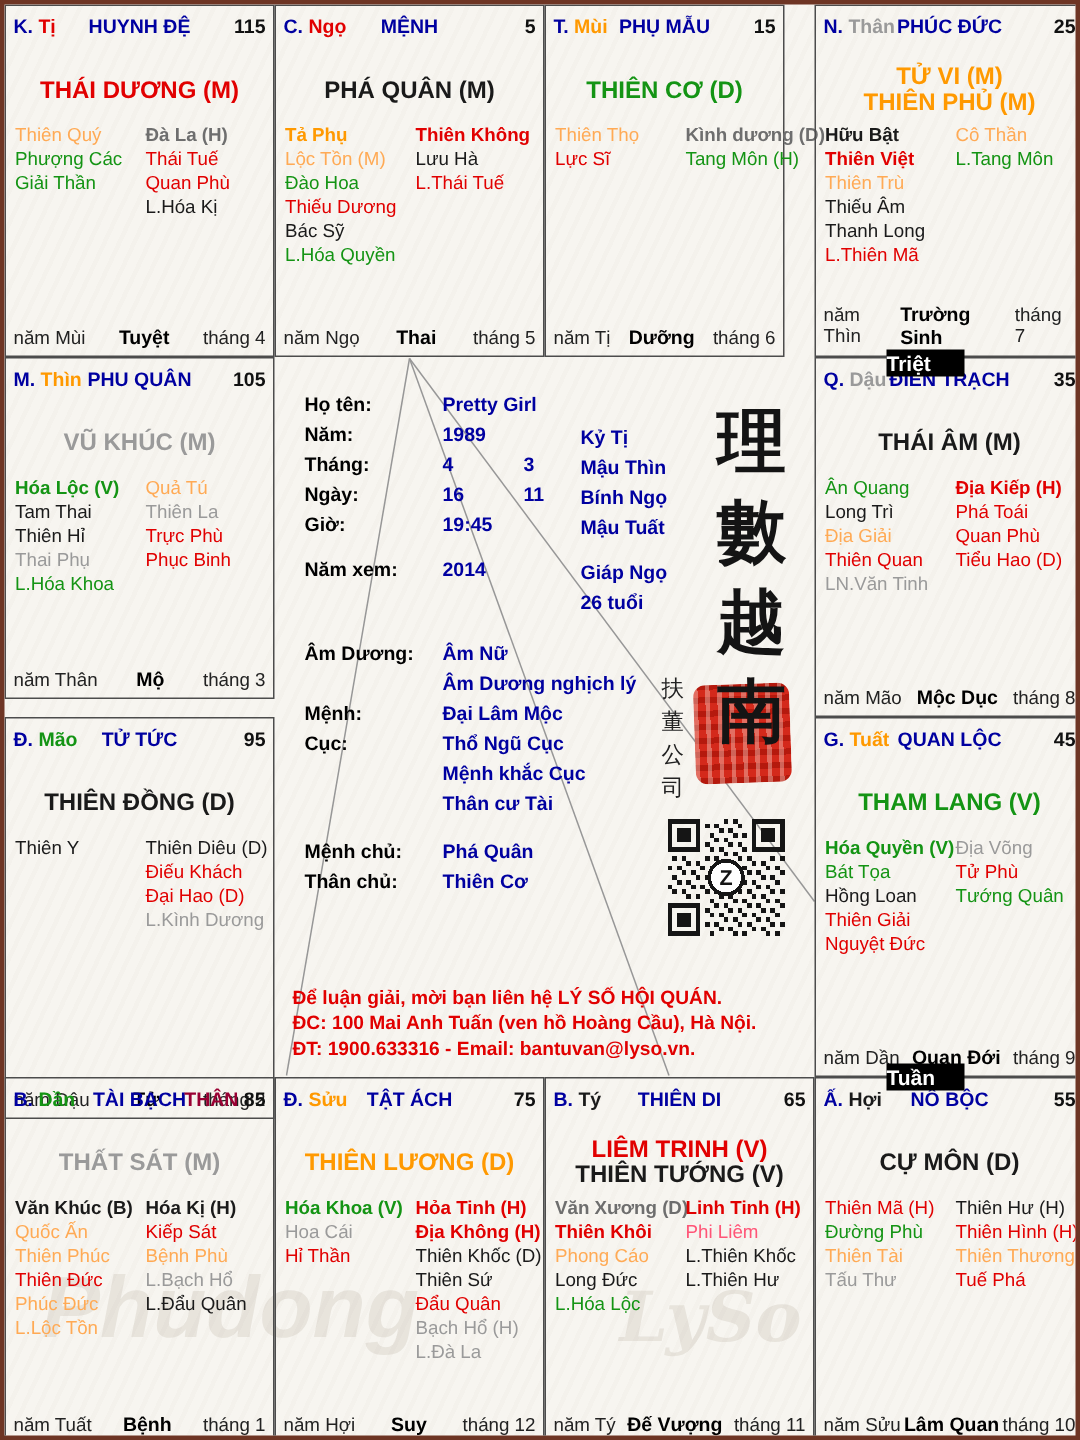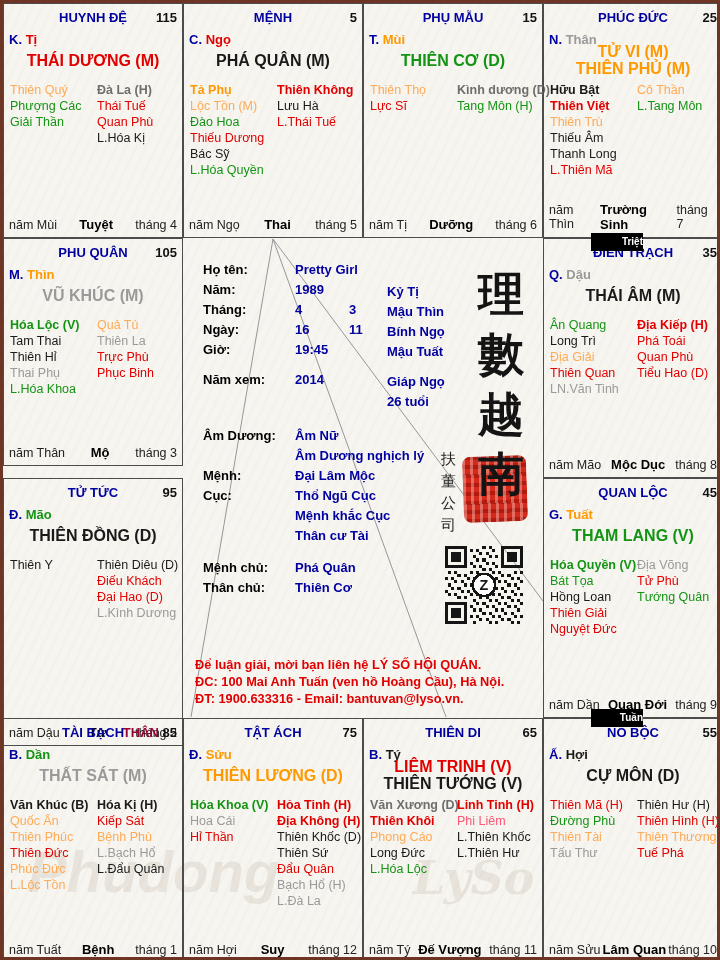--- a/index.html
+++ b/index.html
@@ -5,21 +5,21 @@
   html,body{margin:0;padding:0;background:#fff;}
   #board{
     position:relative;width:720px;height:960px;overflow:hidden;
     box-sizing:border-box;border:3px solid #6e3524;
     background:#f7f5f0;
     background-image:repeating-linear-gradient(115deg,rgba(120,100,70,.025) 0 3px,transparent 3px 9px);
     font-family:"Liberation Sans",sans-serif;font-size:12.5px;color:#1a1a1a;
   }
   .cell{position:absolute;border:1px solid #4c4c4c;box-sizing:border-box;}
   .hdr{position:absolute;top:6px;left:5px;right:5px;height:16px;font-size:13px;font-weight:bold;white-space:nowrap;}
-  .hl{position:absolute;left:0;top:0;margin-top:22px;}
+  .hl{position:absolute;left:0;top:0;}
   .pname{position:absolute;left:50%;top:0;transform:translateX(-50%);}
   .hr{position:absolute;right:0;top:0;color:#111;}
   .main{position:absolute;top:34px;left:0;right:0;height:44px;display:flex;flex-direction:column;justify-content:center;align-items:center;font-size:16px;font-weight:bold;line-height:17px;white-space:nowrap;}
   .col{position:absolute;top:78px;line-height:16px;white-space:nowrap;}
   .colL{left:6px;}
   .colR{left:93px;}
   .ftr{position:absolute;left:5px;right:5px;bottom:5px;display:flex;justify-content:space-between;align-items:baseline;font-size:12.5px;color:#222;}
   .fs{font-weight:bold;font-size:13px;color:#000;}
   .center{position:absolute;left:180px;top:235px;width:360px;height:480px;}
   .rows{position:absolute;left:20px;top:24px;font-size:13px;}
@@ -29,21 +29,21 @@
   .iv2{position:absolute;left:146px;font-weight:bold;}
   .pillars,.current{position:absolute;left:204px;font-size:13px;font-weight:bold;line-height:20px;color:#0000a0;white-space:nowrap;}
   .pillars{top:44px;}
   .current{top:134px;}
   .calli{position:absolute;left:288px;top:26px;width:60px;text-align:center;font-size:46px;line-height:60px;font-weight:bold;color:#141414;font-family:"DejaVu Serif",serif;z-index:3;}
   .sideT{position:absolute;left:258px;top:210px;font-size:15px;line-height:22px;color:#222;font-family:"DejaVu Serif",serif;z-index:3;}
   .seal{position:absolute;left:280px;top:218px;width:64px;height:66px;background:#d4291b;border-radius:8px;transform:rotate(-2deg);z-index:2;
     background-image:repeating-linear-gradient(90deg,rgba(255,240,230,.35) 0 3px,transparent 3px 8px),repeating-linear-gradient(0deg,rgba(150,10,0,.5) 0 4px,transparent 4px 9px);}
   .qr{position:absolute;left:260px;top:308px;width:82px;height:78px;z-index:3;}
   .contact{position:absolute;left:12px;top:418px;width:342px;font-size:12.8px;font-weight:bold;color:#e10000;line-height:17px;white-space:nowrap;}
-  .marker{position:absolute;width:52px;height:18px;background:#000;color:#fff;font-size:10px;font-weight:bold;text-align:right;line-height:18px;z-index:5;}
+  .marker{position:absolute;width:52px;height:18px;background:#000;color:#fff;font-size:14px;font-weight:bold;text-align:left;line-height:18px;z-index:5;}
   #mk-triet{left:588px;top:230px;}
   #mk-tuan{left:588px;top:706px;}
   #rel-lines{position:absolute;left:0;top:0;z-index:1;pointer-events:none;}
   .cell,.center{z-index:2;background:transparent;}
   .wm{position:absolute;font-style:italic;font-weight:bold;color:rgba(120,105,80,.12);z-index:0;white-space:nowrap;}
   #wm1{left:25px;top:835px;font-size:58px;text-align:center;}
   #wm2{left:410px;top:848px;font-size:46px;font-family:"DejaVu Serif",serif;}
   
   .c-nav{color:#0000a0;}
   .c-red{color:#e10000;}
@@ -122,21 +122,21 @@
         <div class="si c-red b">Thiên Không</div>
         <div class="si c-blk">Lưu Hà</div>
         <div class="si c-red">L.Thái Tuế</div>
       </div>
       <div class="ftr">
         <span class="fy">năm Ngọ</span>
         <span class="fs">Thai</span>
         <span class="fm">tháng 5</span>
       </div>
     </div>
-    <div class="cell" style="left: 360px; top: 0px; width: 180px; height: 235px;">
+    <div class="cell" style="left: 360px; top: 0px; width: 160px; height: 235px;">
       <div class="hdr">
         <span class="hl"><span class="c-nav">T. </span><span class="c-org">Mùi</span></span>
         <span class="pname c-nav">PHỤ MẪU</span>
         <span class="hr"><span>15</span></span>
       </div>
       <div class="main">
         <div class="c-grn">THIÊN CƠ (D)</div>
       </div>
       <div class="col colL">
         <div class="si c-lorg">Thiên Thọ</div>

